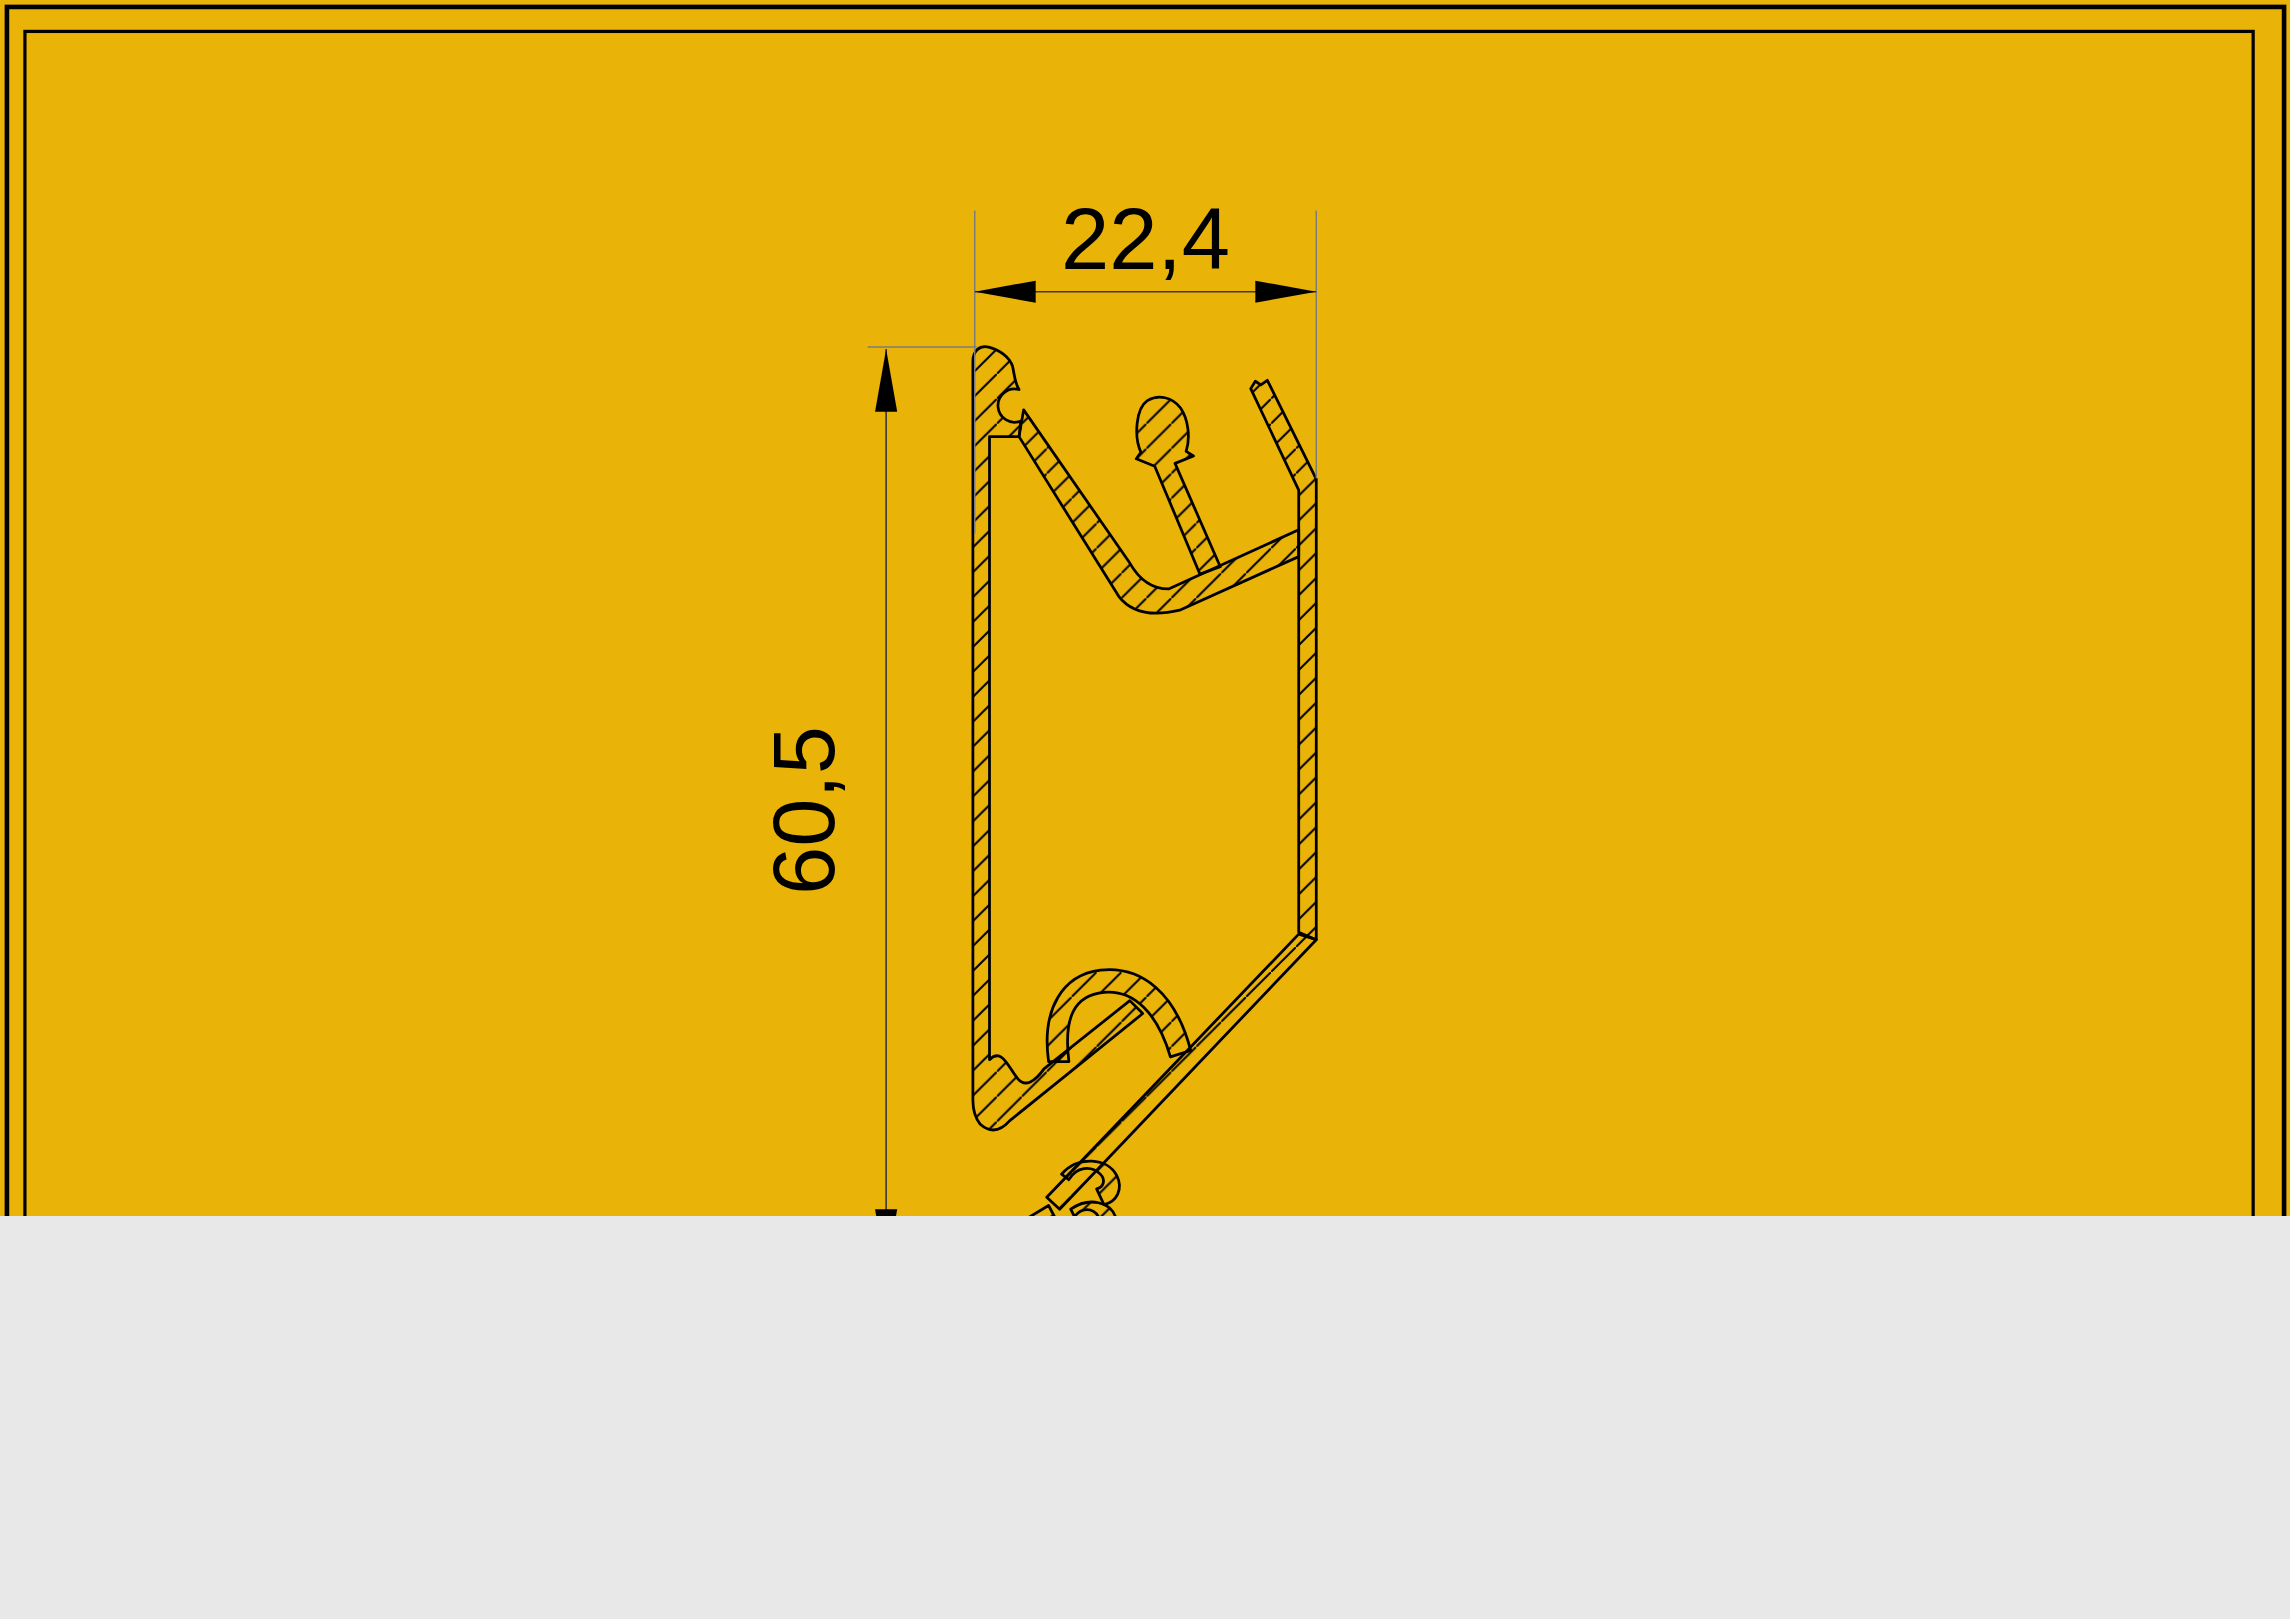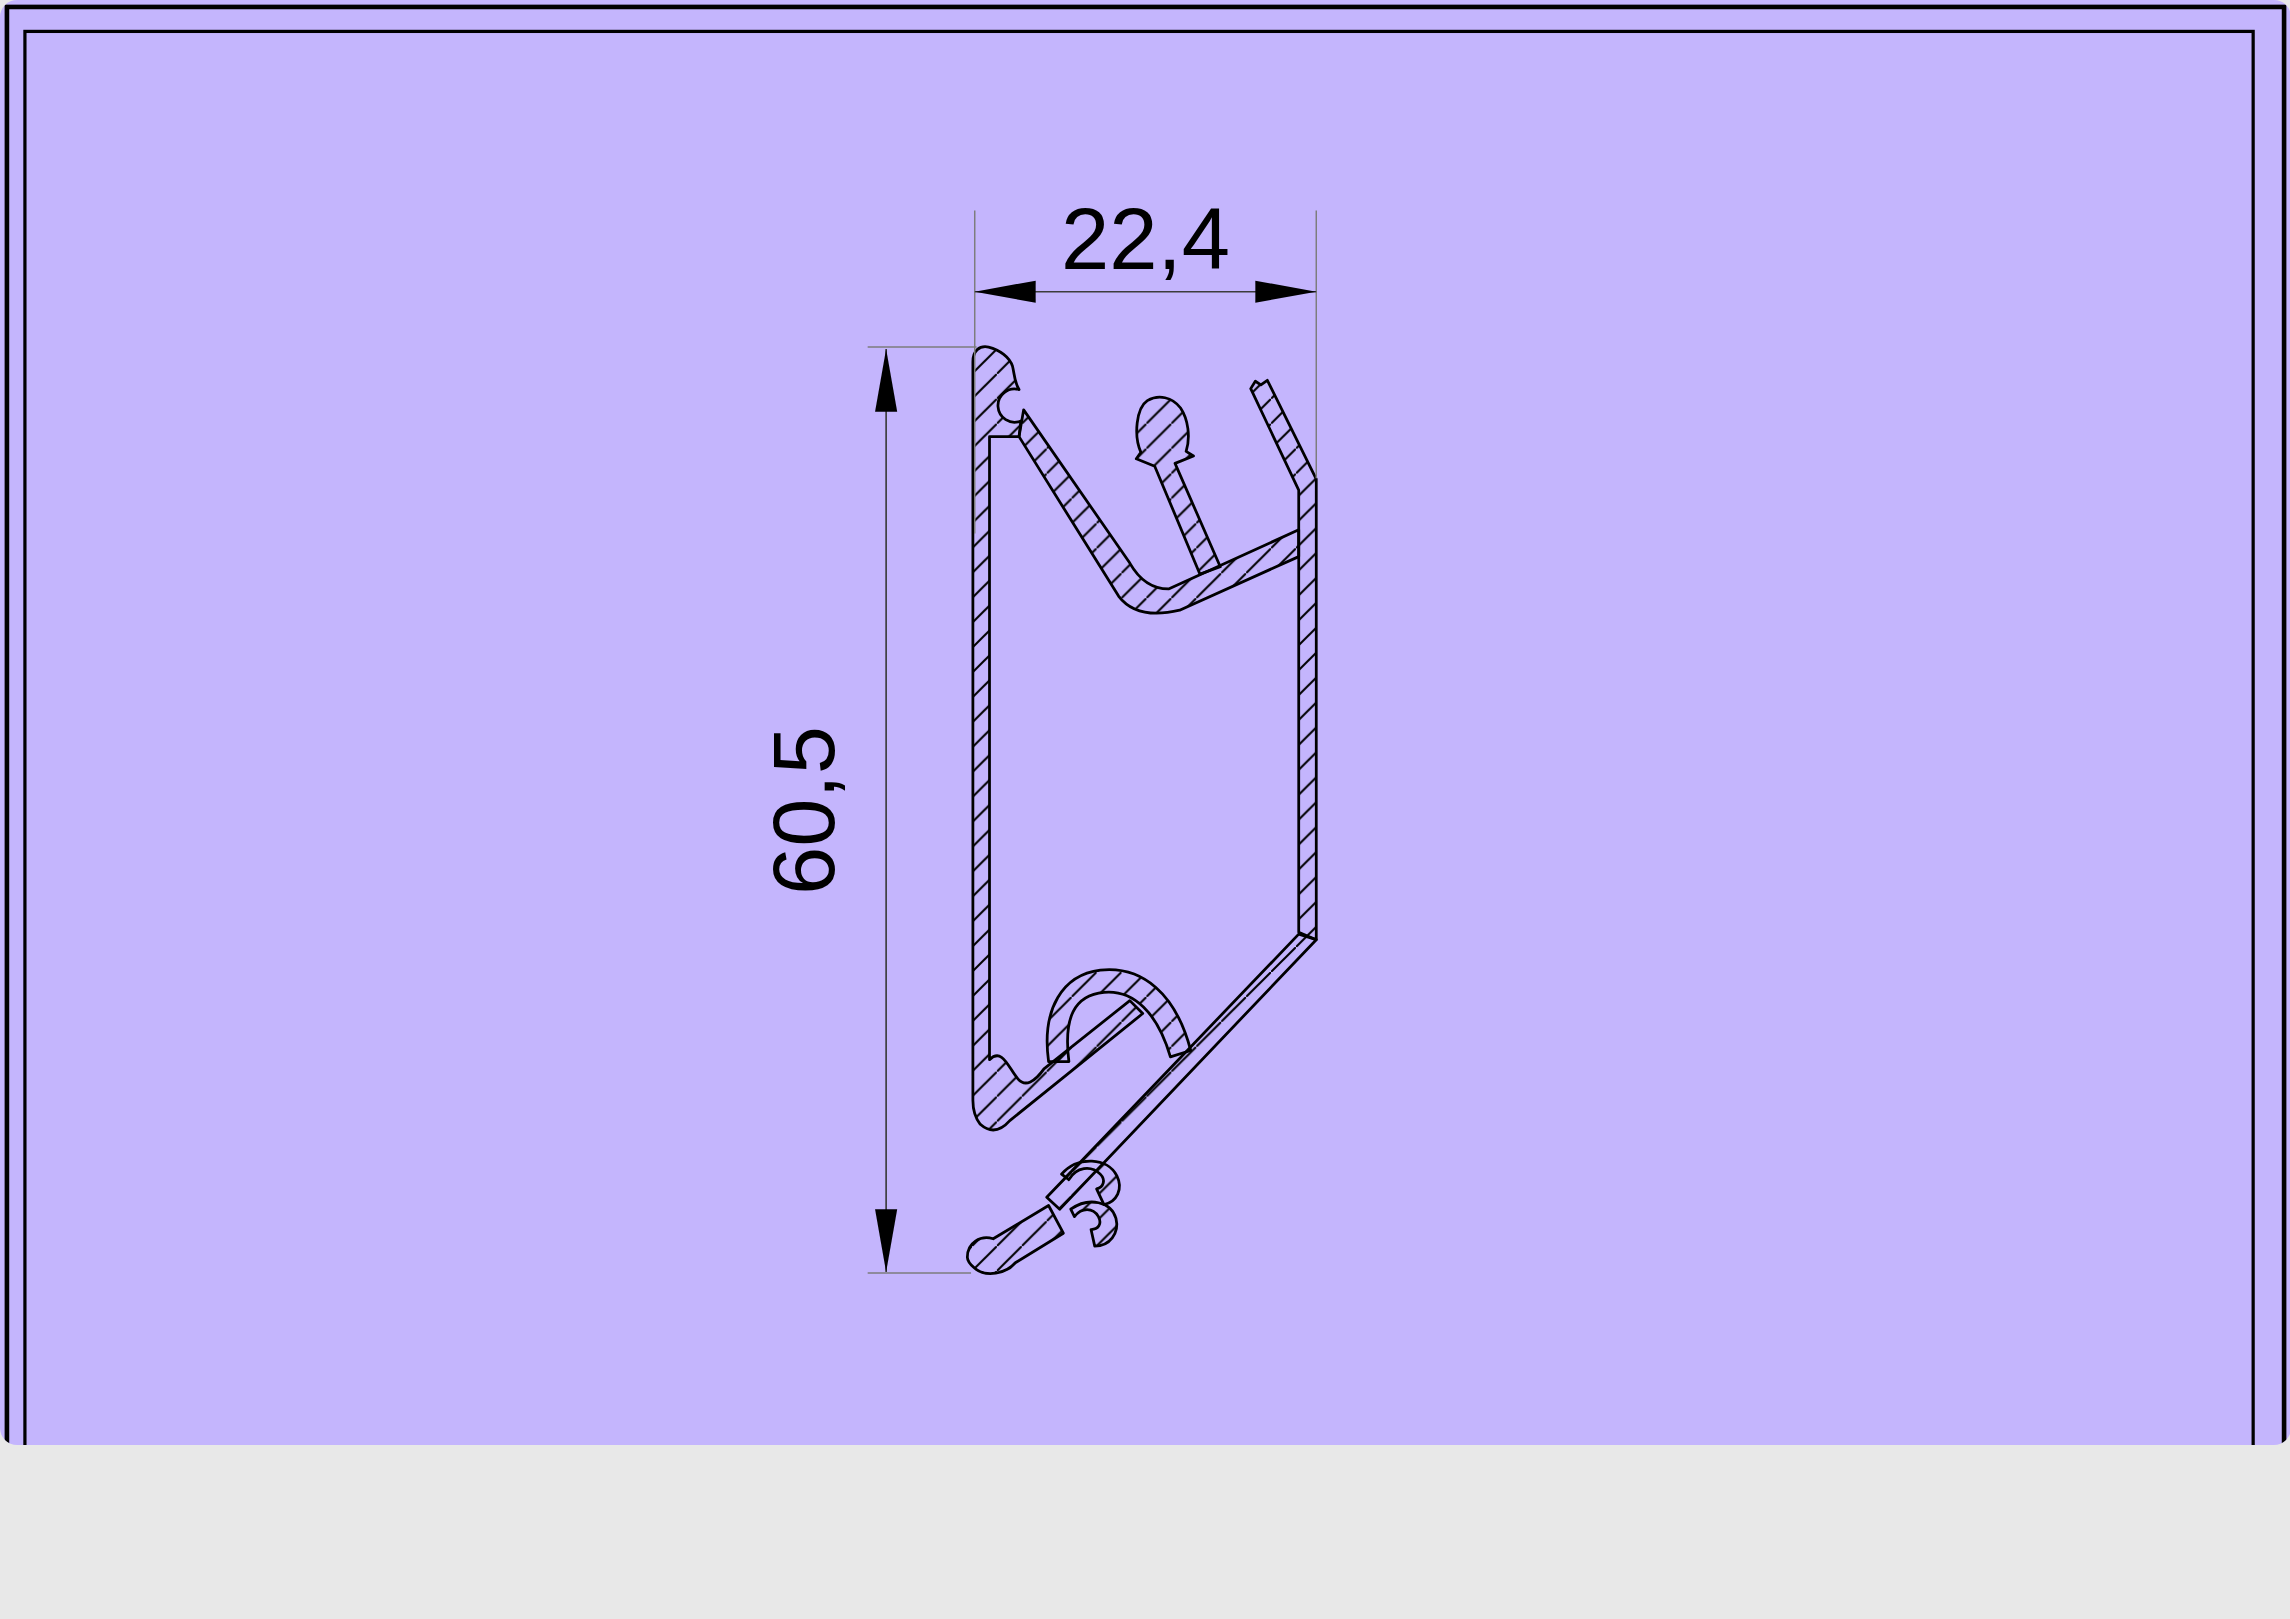--- a/index.html
+++ b/index.html
@@ -4,24 +4,23 @@
 <style>
   html, body {
     margin: 0;
     padding: 0;
     background: #e8e8e8;
     font-family: "Liberation Sans", sans-serif;
   }
   .canvas {
     position: relative;
     width: 2291px;
-    height: 1445px;
-    background: #c4b5fd;
+    height: 1216px;
+    background: #eab308;
     overflow: hidden;
-    border-radius: 17px;
   }
   svg { position: absolute; inset: 0; display: block; }
   .dim-text {
     font-family: "Liberation Sans", sans-serif;
     font-size: 94px;
     fill: #000000;
   }
 </style>
 </head>
 <body>

